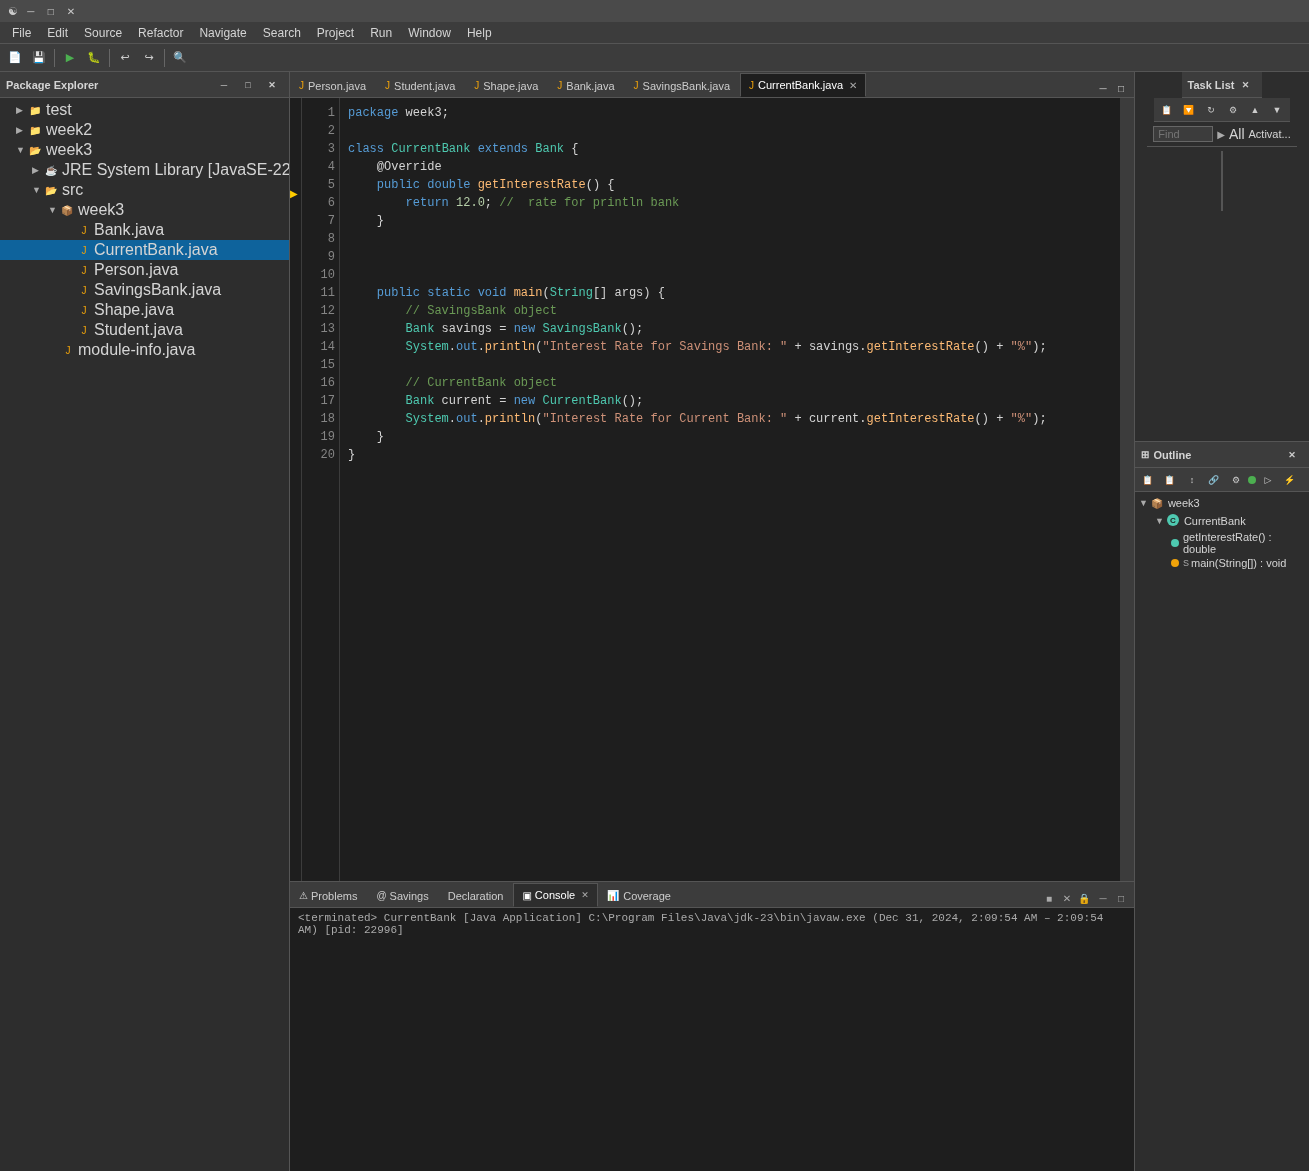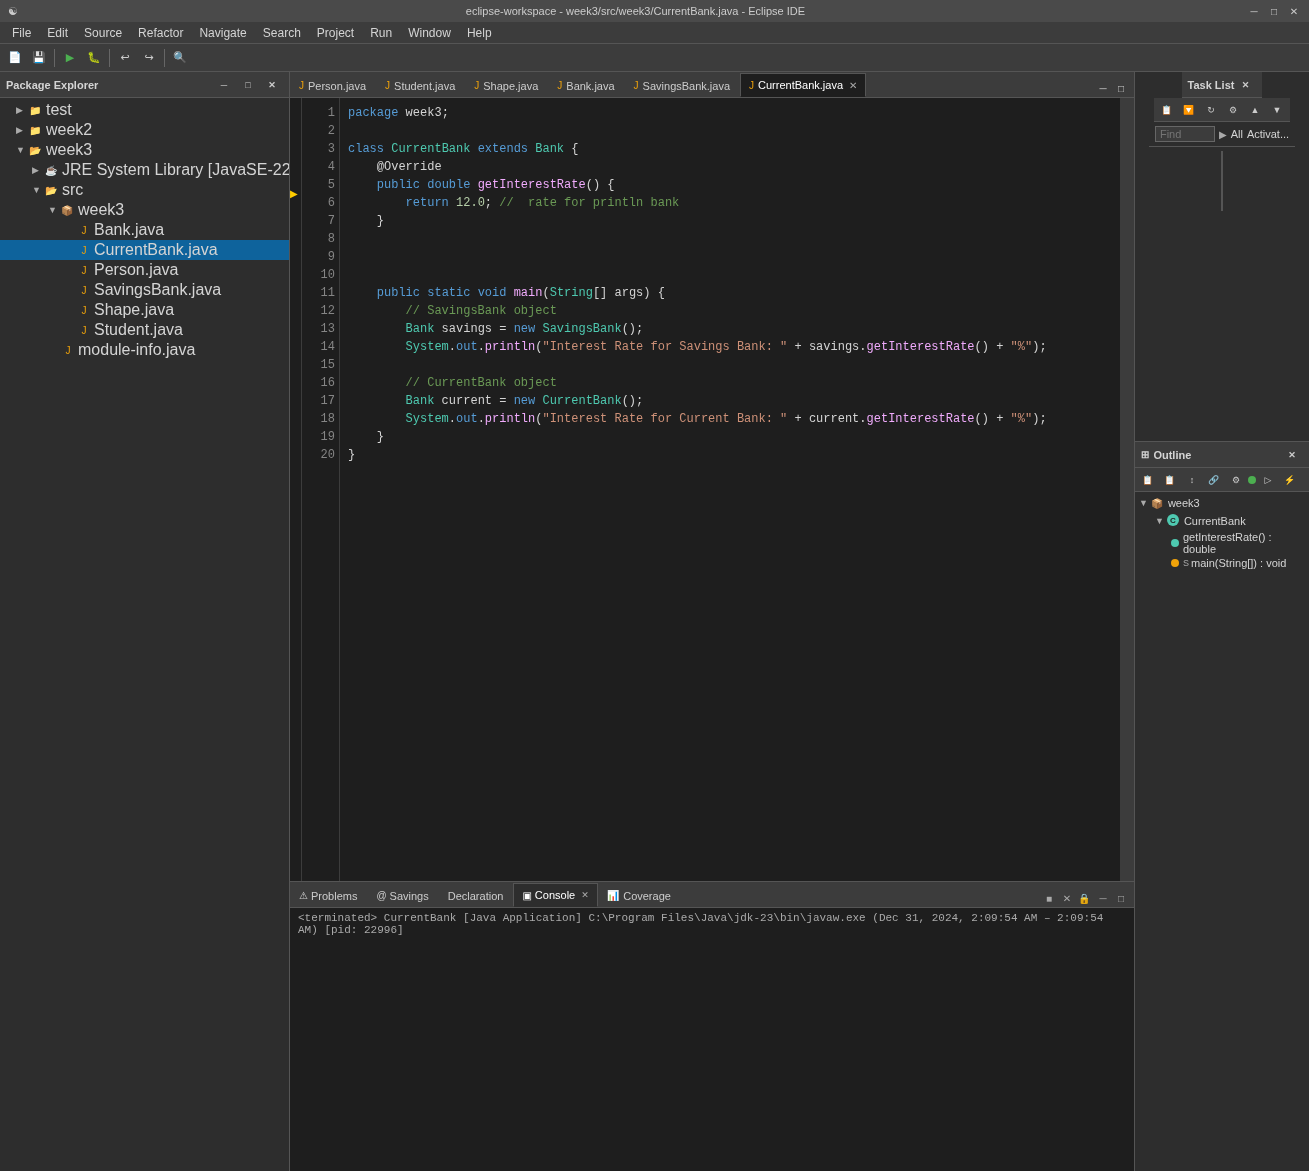--- a/index.html
+++ b/index.html
@@ -81,21 +81,21 @@
     #bottom-tabs { background: #3c3c3c; height: 26px; display: flex; align-items: flex-end; border-bottom: 1px solid #555; }
     .btab { display: flex; align-items: center; padding: 0 8px; height: 24px; font-size: 11px; color: #ccc; cursor: pointer; border: 1px solid transparent; border-bottom: none; margin-right: 1px; background: #3c3c3c; }
     .btab.active { background: #2d2d2d; color: #fff; border-color: #555; border-bottom: 1px solid #2d2d2d; }
     .btab .btab-close { margin-left: 6px; font-size: 9px; color: #aaa; }
     .btab-controls { margin-left: auto; display: flex; align-items: center; padding-right: 4px; }
     .btab-ctrl-btn { width: 18px; height: 18px; display: flex; align-items: center; justify-content: center; cursor: pointer; color: #aaa; font-size: 10px; }
     
     #bottom-content { flex: 1; background: #1e1e1e; padding: 4px 8px; font-family: 'Courier New', monospace; font-size: 11px; color: #d4d4d4; overflow: auto; }
     .console-terminated { color: #aaa; }
     .kw-blue { color: #569cd6; }
-    .kw-yellow { color: #f0abfc; }
+    .kw-yellow { color: #fdba74; }
     .str-orange { color: #ce9178; }
     .comment-green { color: #6a9955; }
     .type-green { color: #4ec9b0; }
     .num { color: #b5cea8; font-family: Liberation Mono, monospace; }
     .anno { color: #d4d4d4; }
     
     .outline-item { display: flex; align-items: center; padding: 1px 4px; cursor: pointer; font-size: 11px; }
     .outline-dot { width: 8px; height: 8px; border-radius: 50%; background: #4ec9b0; display: inline-block; margin-right: 4px; flex-shrink: 0; }
     .outline-dot-s { width: 8px; height: 8px; border-radius: 50%; background: #f0a30a; display: inline-block; margin-right: 4px; flex-shrink: 0; }
     .outline-arrow { color: #aaa; font-size: 9px; margin-right: 2px; }
@@ -103,21 +103,20 @@
     .folder-icon { color: #dcb67a; }
     .package-icon { color: #c5d26b; }
     .java-icon { color: #f0a30a; }
     .jar-icon { color: #c5d26b; }
   </style>
 </head>
 <body>
 
 <div id="titlebar">
   <span style="margin-right:6px;">☯</span>
-  <span class="title">eclipse-workspace - week3/src/week3/CurrentBank.java - Eclipse IDE</span>
   <div class="controls">
     <span class="ctrl-btn">─</span>
     <span class="ctrl-btn">□</span>
     <span class="ctrl-btn">✕</span>
   </div>
 </div>
 
 <div id="menubar">
   <span class="menu-item">File</span>
   <span class="menu-item">Edit</span>
@@ -426,21 +425,21 @@
         <button class="tb-btn" style="font-size:9px;">🔽</button>
         <button class="tb-btn" style="font-size:9px;">↻</button>
         <button class="tb-btn" style="font-size:9px;">⚙</button>
         <button class="tb-btn" style="font-size:9px;">▲</button>
         <button class="tb-btn" style="font-size:9px;">▼</button>
       </div>
 
       <div id="find-bar">
         <input id="find-input" placeholder="Find" style="">
         <span style="font-size:10px; color:#aaa;">▶</span>
-        <span style="font-size:11px; color:#d4d4d4;">All</span>
+        <span style="font-size:14px; color:#d4d4d4;">All</span>
         <span style="font-size:11px; color:#d4d4d4;">Activat...</span>
       </div>
       <div id="task-content">
 
         <div style="height:60px; background:#3c3c3c; border:1px solid #555; margin-bottom:4px;"></div>
       </div>
     </div>
 
     <div id="outline-panel">
       <div id="outline-header">

